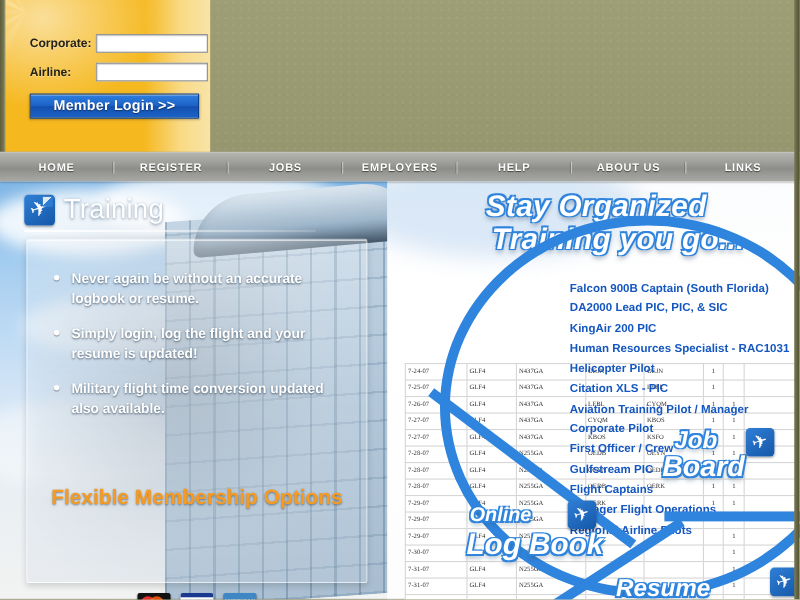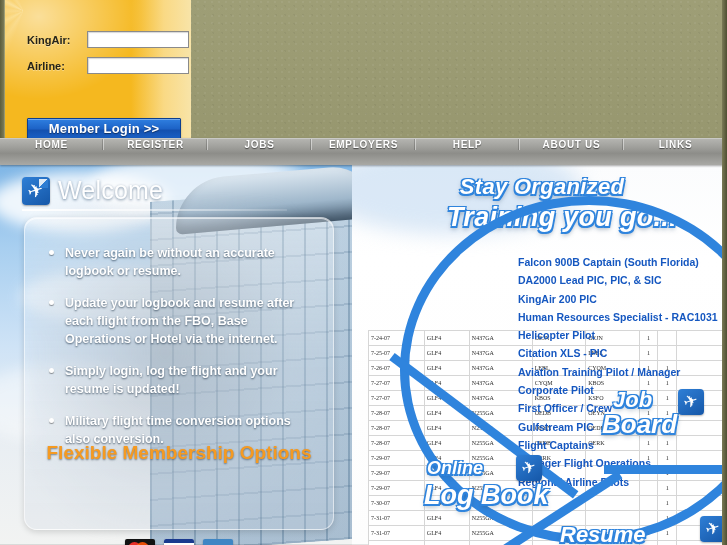--- a/index.html
+++ b/index.html
@@ -61,28 +61,27 @@
   }
   .login-btn{
     position:absolute;left:22px;top:85px;width:152px;height:21px;
     background:linear-gradient(180deg,#2f7fe0 0%,#1c62c6 48%,#1450ae 52%,#1b63c9 100%);
     border:1px solid #0d3f8e;border-radius:1px;
     color:#fff;font-size:13px;font-weight:bold;letter-spacing:.2px;
     text-shadow:0 1px 1px rgba(0,0,0,.45);
     cursor:pointer;line-height:19px;text-align:center;
     box-shadow:inset 0 1px 0 rgba(255,255,255,.35), 0 1px 2px rgba(0,0,0,.25);
     font-family:"Liberation Sans", sans-serif;
-    margin-top:33px;
   }
 
   
   .navbar{
     position:absolute;left:0;top:138px;width:727px;height:26px;
     background:linear-gradient(180deg,#b4b4b0 0%,#9d9d99 35%,#8d8d89 55%,#a9a9a5 100%);
-    display:flex;align-items:flex-start;
+    display:flex;align-items:center;
     border-top:1px solid #c9c9c5;
     box-shadow:0 1px 2px rgba(0,0,0,.35);
     z-index:30;
   }
   .nav-item{
     flex:1 1 0;display:flex;align-items:center;justify-content:center;
     color:#ffffff;font-size:10px;font-weight:bold;letter-spacing:.7px;
     text-shadow:0 1px 1px rgba(0,0,0,.55);
     border-right:1px solid rgba(255,255,255,.45);
     box-shadow:inset -1px 0 0 rgba(0,0,0,.18);
@@ -165,21 +164,21 @@
     text-shadow:0 1px 3px rgba(0,40,80,.55);letter-spacing:.2px;
   }
   .welcome-rule{
     position:absolute;left:22px;top:209px;width:265px;height:2px;z-index:12;
     background:linear-gradient(90deg,rgba(255,255,255,.95),rgba(255,255,255,.15));
   }
 
   
   .glass-card{
     position:absolute;left:24px;top:217px;width:308px;height:311px;z-index:11;
-    border:1px solid rgba(255,255,255,.55);border-radius:13px;
+    border:1px solid rgba(255,255,255,.55);border-radius:2px;
     background:linear-gradient(180deg,rgba(255,255,255,.30) 0%,rgba(225,235,245,.22) 45%,rgba(205,215,228,.26) 100%);
     box-shadow:inset 0 1px 0 rgba(255,255,255,.6), 0 2px 6px rgba(0,0,0,.15);
   }
   ul.bullets{
     list-style:none;margin:0;padding:26px 16px 0 20px;
   }
   ul.bullets li{
     position:relative;padding-left:20px;margin-bottom:14px;
     color:#ffffff;font-size:12.5px;font-weight:bold;line-height:18px;
     text-shadow:0 1px 2px rgba(30,50,70,.75);
@@ -223,21 +222,21 @@
     position:absolute;left:362px;top:172px;width:360px;z-index:14;
     text-align:center;
   }
   .headline .l1,.headline .l2{
     color:#ffffff;font-weight:bold;font-style:italic;letter-spacing:.3px;
     text-shadow:
       -1.5px -1.5px 0 #2f84dd, 1.5px -1.5px 0 #2f84dd,
       -1.5px 1.5px 0 #2f84dd, 1.5px 1.5px 0 #2f84dd,
       0 3px 5px rgba(40,70,100,.55);
   }
-  .headline .l1{font-size:22px;line-height:30px;}
+  .headline .l1{font-size:27px;line-height:30px;}
   .headline .l2{font-size:27px;line-height:30px;margin-left:40px;}
 
   
   .joblist{
     position:absolute;left:518px;top:253px;z-index:13;width:215px;
   }
   .joblist .jl{
     color:#1557c0;font-size:10.5px;font-weight:bold;line-height:18.3px;
     white-space:nowrap;
   }
@@ -310,21 +309,21 @@
 <body>
 
 <div class="page">
 
   <div class="top-band"></div>
   <div class="left-dark-edge"></div>
 
   <div class="login-panel">
     <div class="login-inner">
       <div class="field-row row1">
-        <span class="field-label">KingAir:</span>
+        <span class="field-label">Corporate:</span>
         <input class="field-input" type="text" placeholder="" style="">
       </div>
       <div class="field-row row2">
         <span class="field-label">Airline:</span>
         <input class="field-input" type="password" placeholder="" style="">
       </div>
       <div class="login-btn">Member Login &gt;&gt;</div>
     </div>
   </div>
 
@@ -553,30 +552,29 @@
   <div class="badge-word bw-logbook">Log Book</div>
   <div class="mini-badge mb-log"></div>
 
   <div class="badge-word bw-resume">Resume</div>
   <div class="mini-badge mb-res"></div>
 
   <div class="welcome-head">
     <div class="plane-badge">
         <span class="corner"></span>
       </div>
-    <div class="welcome-text">Welcome</div>
+    <div class="welcome-text">Training</div>
   </div>
   <div class="welcome-rule"></div>
 
   <div class="glass-card">
     <ul class="bullets">
       <li>Never again be without an accurate logbook or resume.</li>
-      <li>Update your logbook and resume after each flight from the FBO, Base Operations or Hotel via the internet.</li>
       <li>Simply login, log the flight and your resume is updated!</li>
-      <li>Military flight time conversion options also conversion.</li>
+      <li>Military flight time conversion updated also available.</li>
     </ul>
 
     <div class="flex-head">Flexible Membership Options</div>
 
 
     <div class="cards">
       <div class="cc cc-mc"></div>
       <div class="cc cc-visa">
         <div class="vtop"></div>
           <div class="vtxt">VISA</div>

